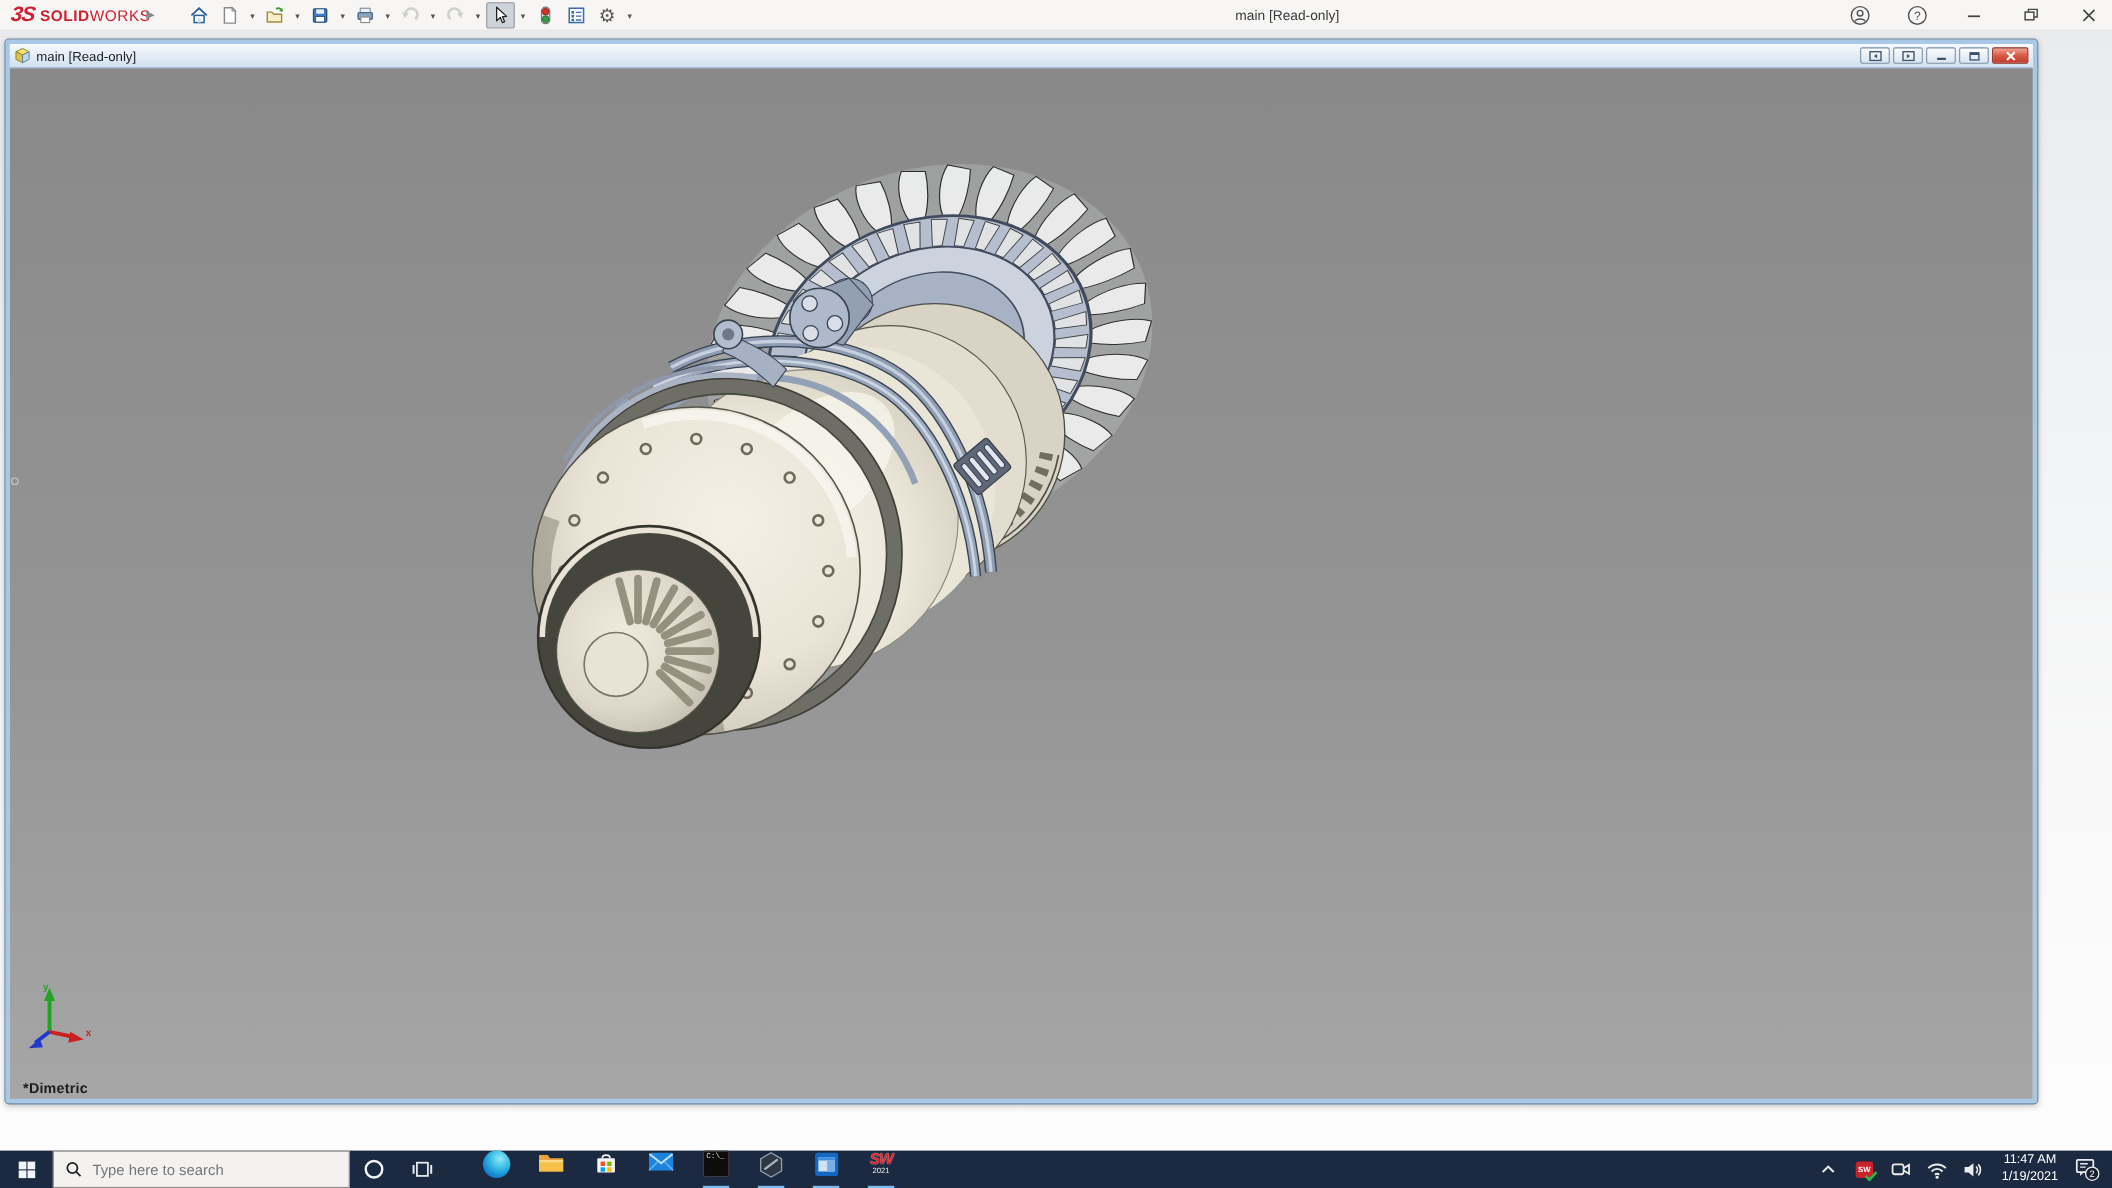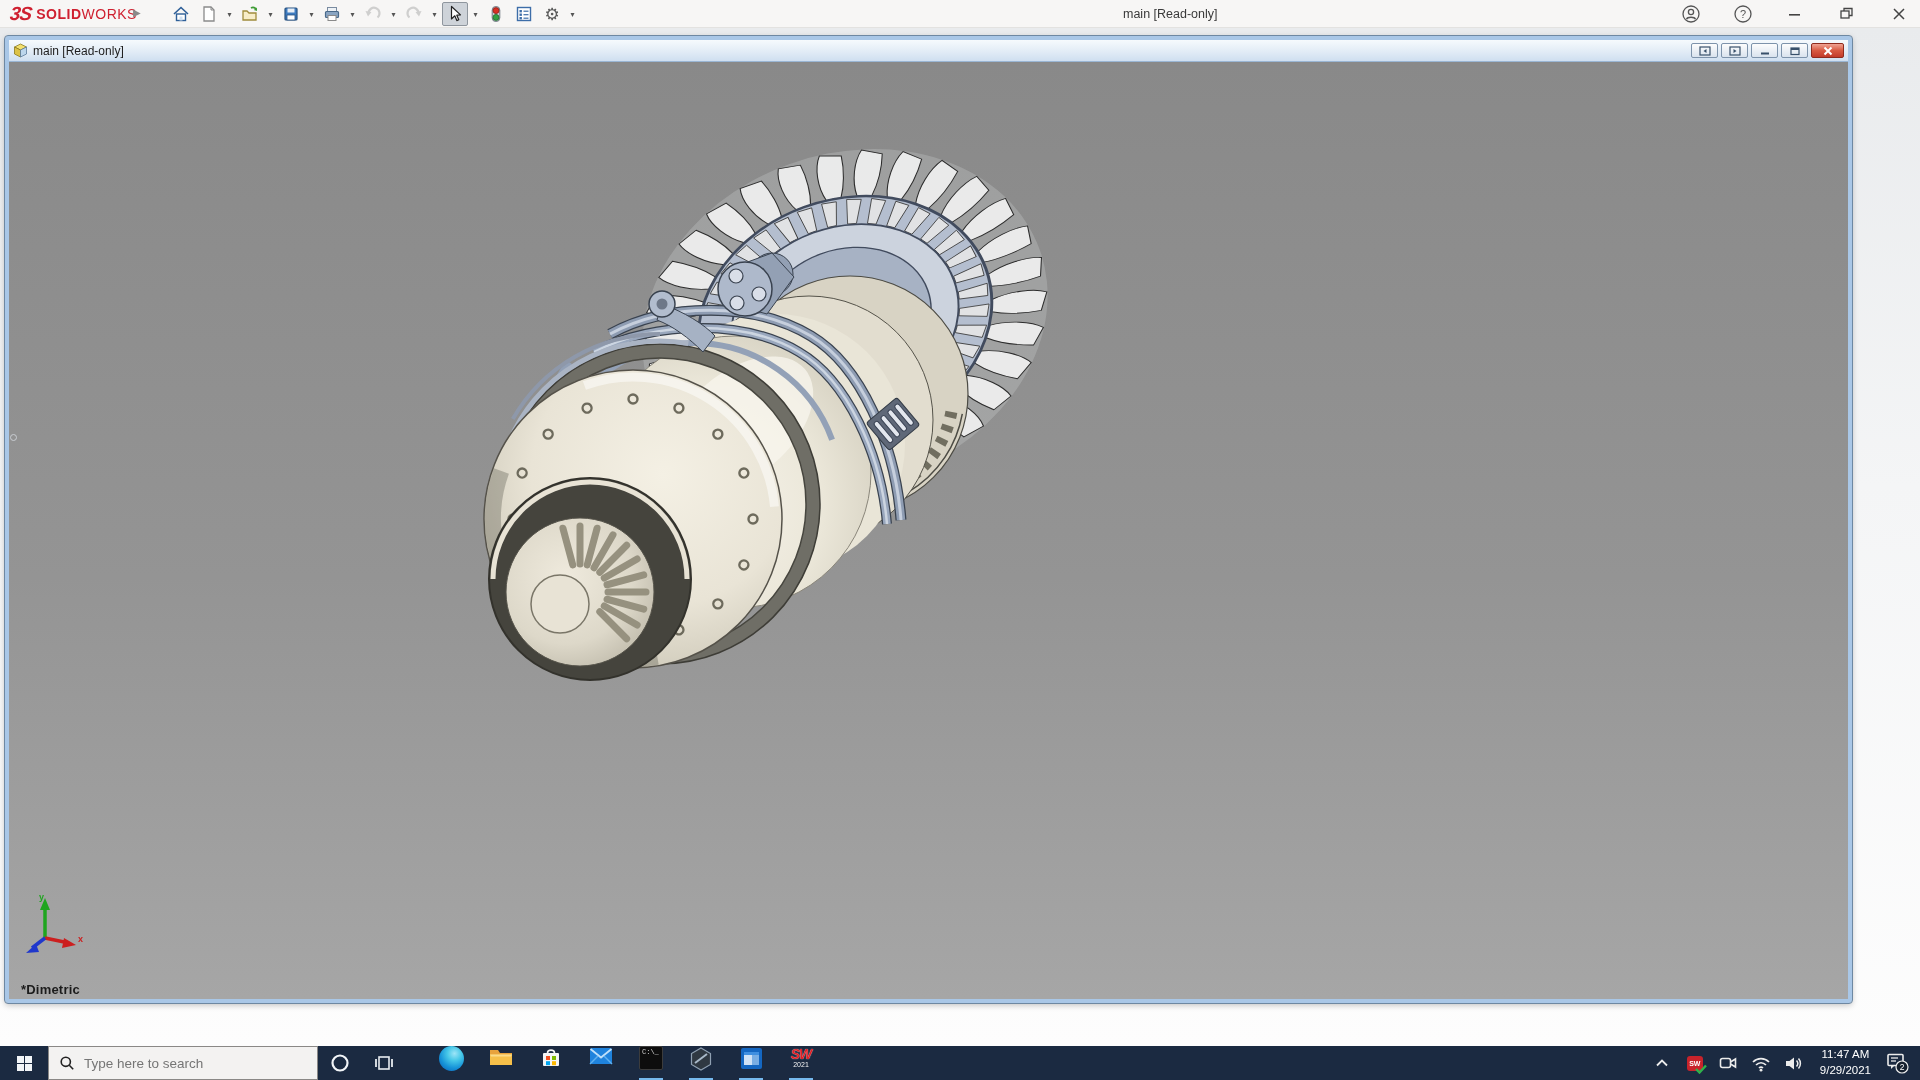--- a/index.html
+++ b/index.html
@@ -576,21 +576,21 @@
     </div>
     <div class="trayic">
       <svg width="20" height="17">
           <polygon points="2,6 5.5,6 10,2.5 10,14.5 5.5,11 2,11" fill="#ececec"></polygon>
           <path d="M12.5,5.5 A4.5,4.5 0 0 1 12.5,11.5" fill="none" stroke="#ececec" stroke-width="1.5"></path>
           <path d="M14.5,3.5 A7.5,7.5 0 0 1 14.5,13.5" fill="none" stroke="#ececec" stroke-width="1.5"></path>
         </svg>
     </div>
     <div class="clock">
       <div>11:47 AM</div>
-      <div>9/29/2021</div>
+      <div>1/19/2021</div>
     </div>
     <div class="trayic">
       <svg width="24" height="24">
         <rect x="3" y="3.5" width="15" height="11" rx="1" fill="none" stroke="#ececec" stroke-width="1.6"></rect>
         <line x1="6" y1="7" x2="13" y2="7" stroke="#ececec" stroke-width="1.3"></line>
         <line x1="6" y1="10" x2="11" y2="10" stroke="#ececec" stroke-width="1.3"></line>
         <path d="M6,14.5 L6,18 L9.5,14.5" fill="#ececec"></path>
         <circle cx="17" cy="16" r="6" fill="#16202e" stroke="#ececec" stroke-width="1.2"></circle>
         <text x="17" y="19.2" text-anchor="middle" font-size="8.5" fill="#fff" font-family="Liberation Sans,sans-serif">2</text>
       </svg>

